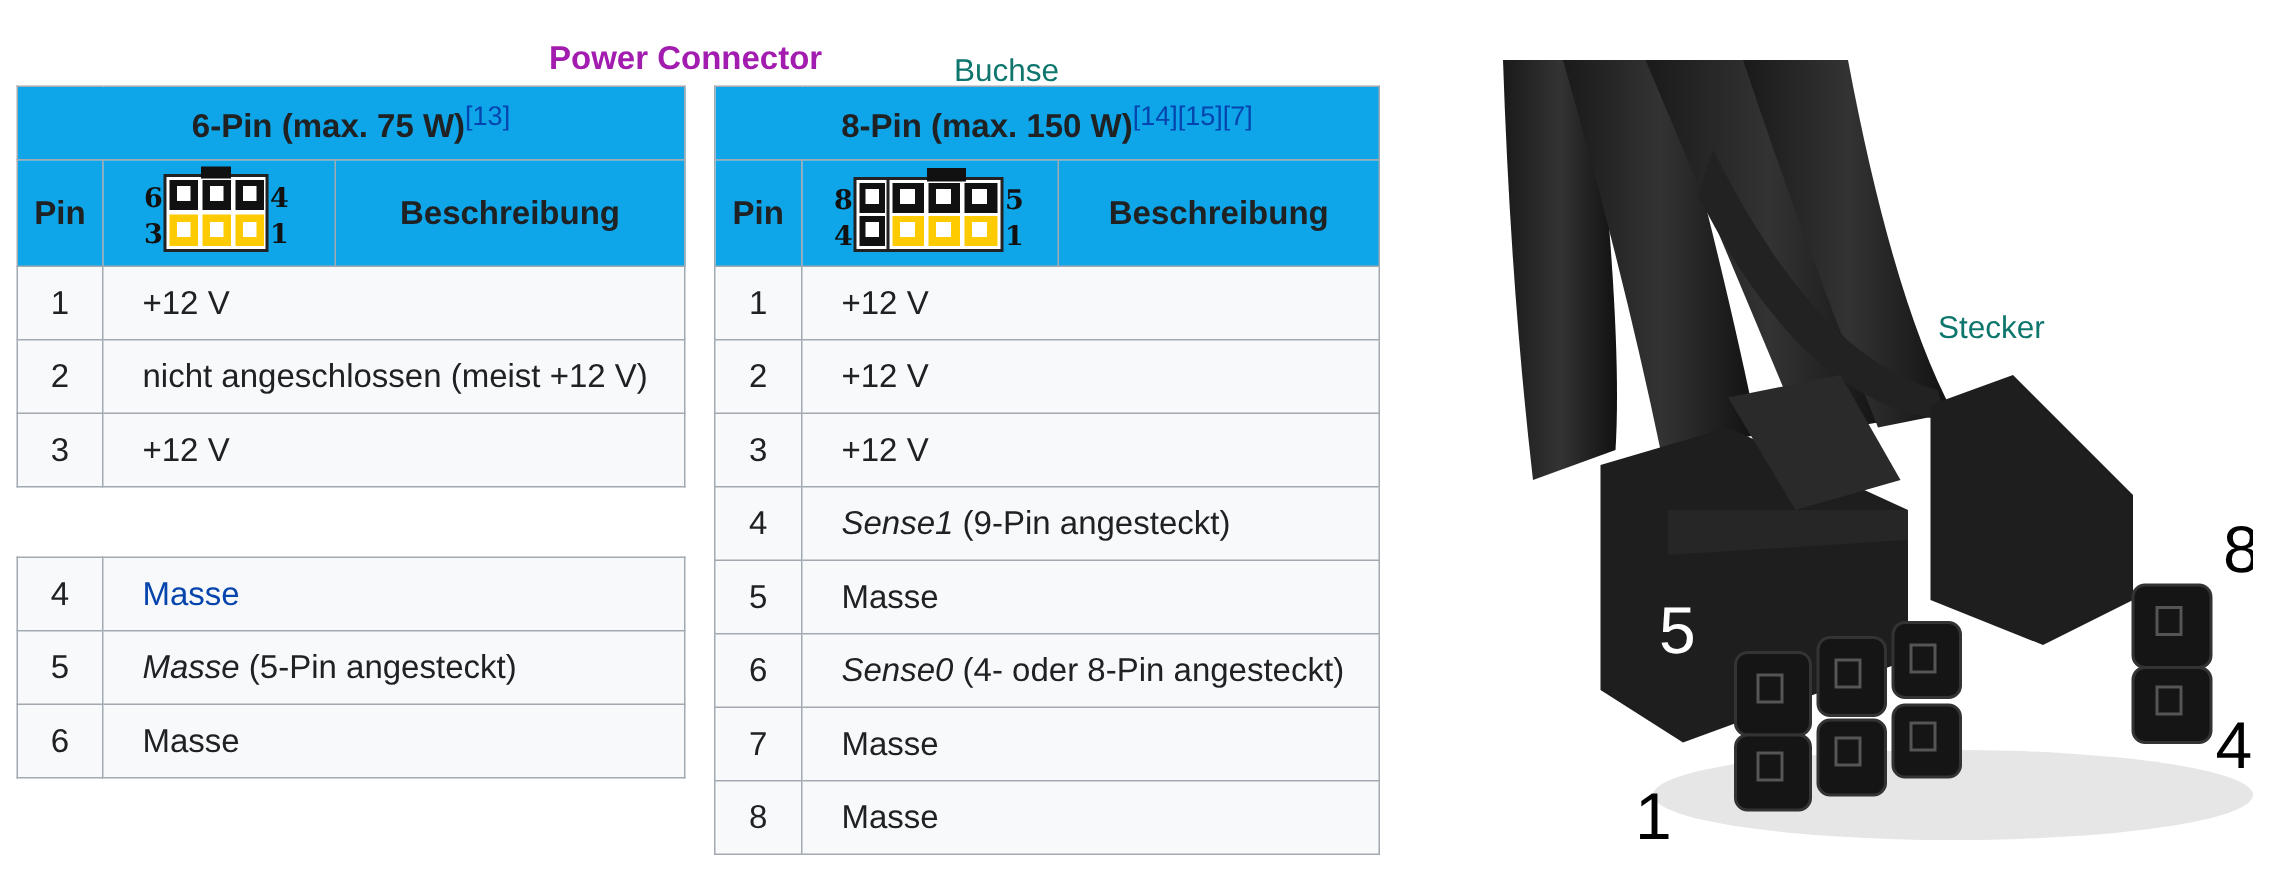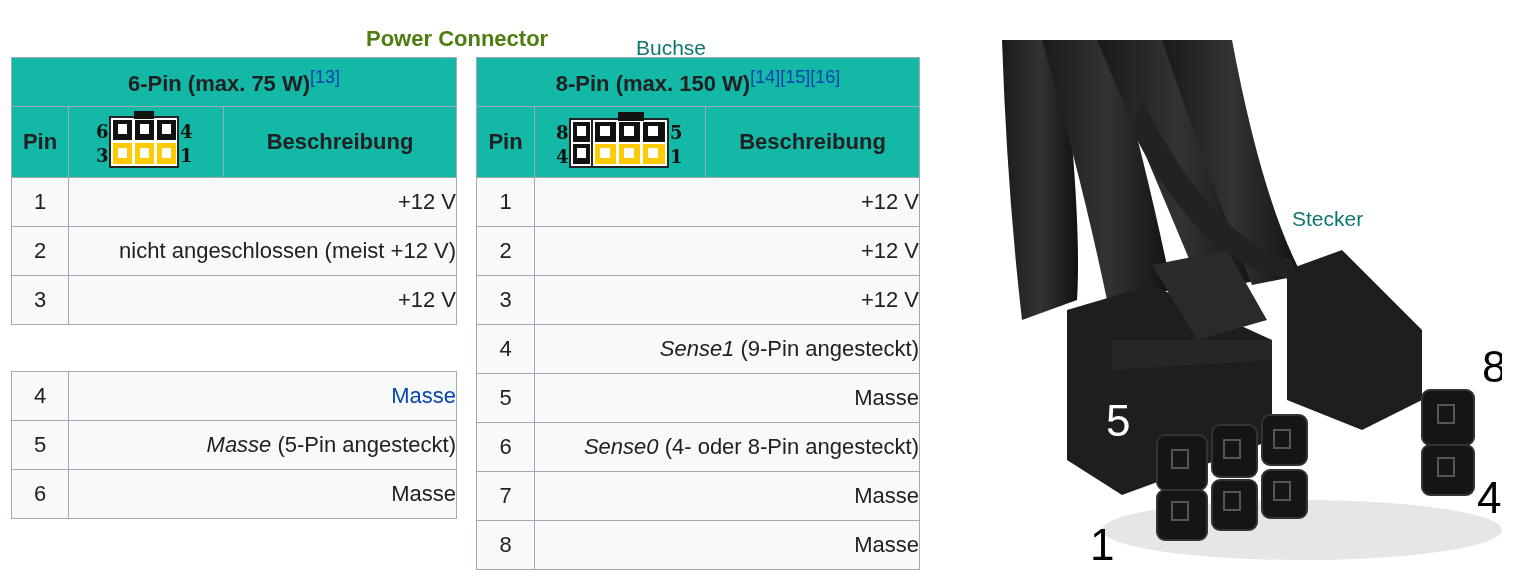--- a/index.html
+++ b/index.html
@@ -1,28 +1,28 @@
 <!DOCTYPE html>
 <html><head>
 <meta charset="utf-8">
 <style>
   html, body { margin:0; padding:0; background:#ffffff; }
   body { width:1529px; height:580px; position:relative; overflow:hidden;
          font-family:"Liberation Sans", sans-serif; color:#202122; }
-  .title { position:absolute; left:366px; top:26px; font-weight:bold; font-size:22px; color:#4d7c0f; }
+  .title { position:absolute; left:366px; top:26px; font-weight:bold; font-size:22px; color:#a21caf; }
   .annot { position:absolute; color:#0f766e; font-size:21px; }
   .buchse { left:636px; top:36px; }
   .stecker { left:1292px; top:207px; font-size:21px;text-align:right; }
 
   table.pins { position:absolute; border-collapse:collapse; font-size:22px; }
   table.pins td, table.pins th { border:1px solid #a2a9b1; padding:0; }
-  table.pins th { background:#14b8a6; font-weight:bold;margin-top:44px; }
+  table.pins th { background:#0ea5e9; font-weight:bold;margin-top:44px; }
   table.pins td { background:#f8f9fa; height:48px; }
   table.pins td.num { text-align:center; }
-  table.pins td.desc { padding-left:16px; white-space:nowrap;text-align:right; }
+  table.pins td.desc { padding-left:26px; white-space:nowrap; }
   table.pins th.cap { height:48px; font-size:22px; }
   table.pins th.cap .paren { font-weight:bold; }
   table.pins sup { color:#0645ad; font-weight:normal; font-size:18px; vertical-align:8px; }
   table.pins th.hdr { height:68px; }
   .link { color:#0645ad; }
   i { font-style:italic;margin-top:40px; }
 
   #t6 { left:11px; top:57px; width:446px; }
   #t6b { left:11px; top:371px; width:446px; }
   #t8 { left:476px; top:57px; width:444px; }
@@ -107,21 +107,21 @@
     <td class="num">6</td>
     <td class="desc">Masse</td>
   </tr>
 </tbody>
   </table>
 
 <table class="pins" id="t8">
   <tbody>
       <tr>
     <th class="cap" colspan="3">
-      <span>8-Pin</span><span class="paren"> (max. 150 W)</span><sup>[14][15][16]</sup>
+      <span>8-Pin</span><span class="paren"> (max. 150 W)</span><sup>[14][15][7]</sup>
     </th>
   </tr>
   <tr>
     <th class="hdr" style="width:57px">Pin</th>
     <th class="hdr" style="width:170px">
       <svg width="140" height="64" viewBox="0 0 140 64">
         <rect x="20" y="12" width="98" height="48" fill="#fff" stroke="#222" stroke-width="2"></rect>
         <line x1="42" y1="12" x2="42" y2="60" stroke="#222" stroke-width="2"></line>
         <rect x="68" y="5" width="26" height="9" fill="#111"></rect>
         <g fill="#111">

